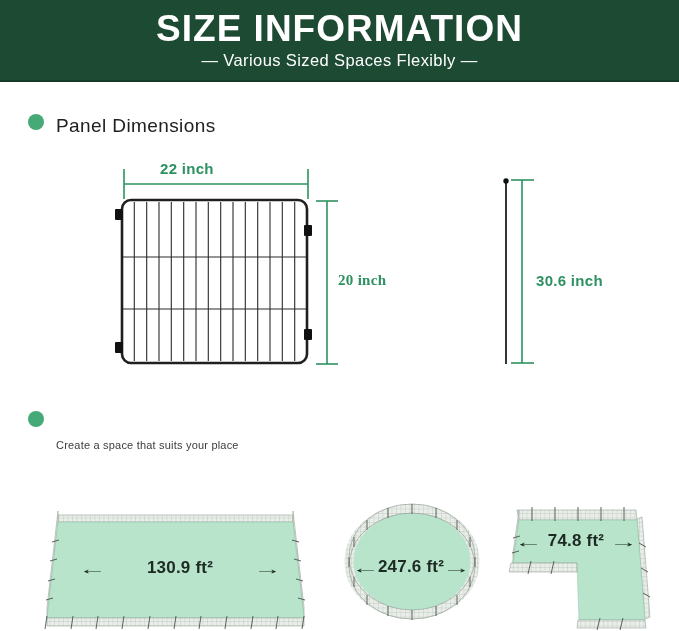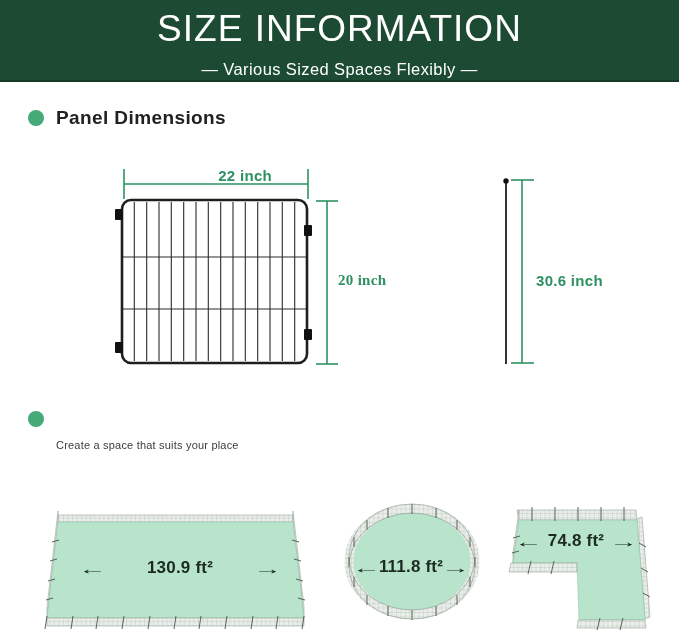--- a/index.html
+++ b/index.html
@@ -7,44 +7,44 @@
     position:relative;width:679px;height:631px;overflow:hidden;
     background:#ffffff;font-family:"Liberation Sans", sans-serif;
   }
   
   #header{
     position:absolute;left:0;top:0;width:679px;height:82px;
     background:#1c4a33;color:#ffffff;text-align:center;
     border-bottom:2px solid #153a27;box-sizing:border-box;
   }
   #header .title{
-    margin-top:9px;font-size:37px;font-weight:400;letter-spacing:1px;line-height:1.1;
+    margin-top:9px;font-size:37px;font-weight:700;letter-spacing:1px;line-height:1.1;
   }
   #header .subtitle{
-    margin-top:10px;font-size:16.5px;font-weight:500;letter-spacing:.4px;
+    margin-top:1px;font-size:16.5px;font-weight:500;letter-spacing:.4px;
   }
   
   .section-head{position:absolute;display:flex;align-items:center;gap:12px;}
   .dot{
     width:16px;height:16px;border-radius:50%;background:#46aa78;flex:0 0 aupx;
   }
-  .section-title{font-size:19px;font-weight:700;color:#212121;letter-spacing:.4px;}
+  .section-title{font-size:19px;font-weight:400;color:#212121;letter-spacing:.4px;margin-top:8px;}
   #panel-head{left:28px;top:107px;}
   #config-head{left:28px;top:411px;}
   #config-sub{
     position:absolute;left:56px;top:439px;font-size:11px;color:#3c3c3c;letter-spacing:.2px;
   }
   
   #panel-svg{position:absolute;left:0;top:150px;}
   #shapes-svg{position:absolute;left:0;top:488px;}
   
   .dim-label{
     position:absolute;font-size:15px;font-weight:700;color:#2d9161;letter-spacing:.3px;
   }
-  #dim-width{left:160px;top:160px;width:112px;text-align:right;margin-top:7px;}
+  #dim-width{left:160px;top:160px;width:112px;text-align:left;}
   #dim-height{left:338px;top:272px;font-family:Liberation Serif, serif;}
   #dim-stake{left:536px;top:272px;}
   
   .area-label{
     position:absolute;display:flex;align-items:center;
     font-size:17px;font-weight:700;color:#1d2a23;letter-spacing:.2px;
   }
   .area-label .arr{
     display:inline-block;transform:scaleX(1.9);font-weight:400;font-size:15px;color:#15231b;
   }
@@ -216,21 +216,21 @@
     </g>
   </svg>
 
   <div class="area-label" id="rect-label">
     <span class="arr">←</span>
     <span>130.9 ft²</span>
     <span class="arr">→</span>
   </div>
   <div class="area-label" id="circle-label">
     <span class="arr">←</span>
-    <span>111.8 ft²</span>
+    <span>247.6 ft²</span>
     <span class="arr">→</span>
   </div>
   <div class="area-label" id="l-label">
     <span class="arr">←</span>
     <span>74.8 ft²</span>
     <span class="arr">→</span>
   </div>
 
 </div>
 

